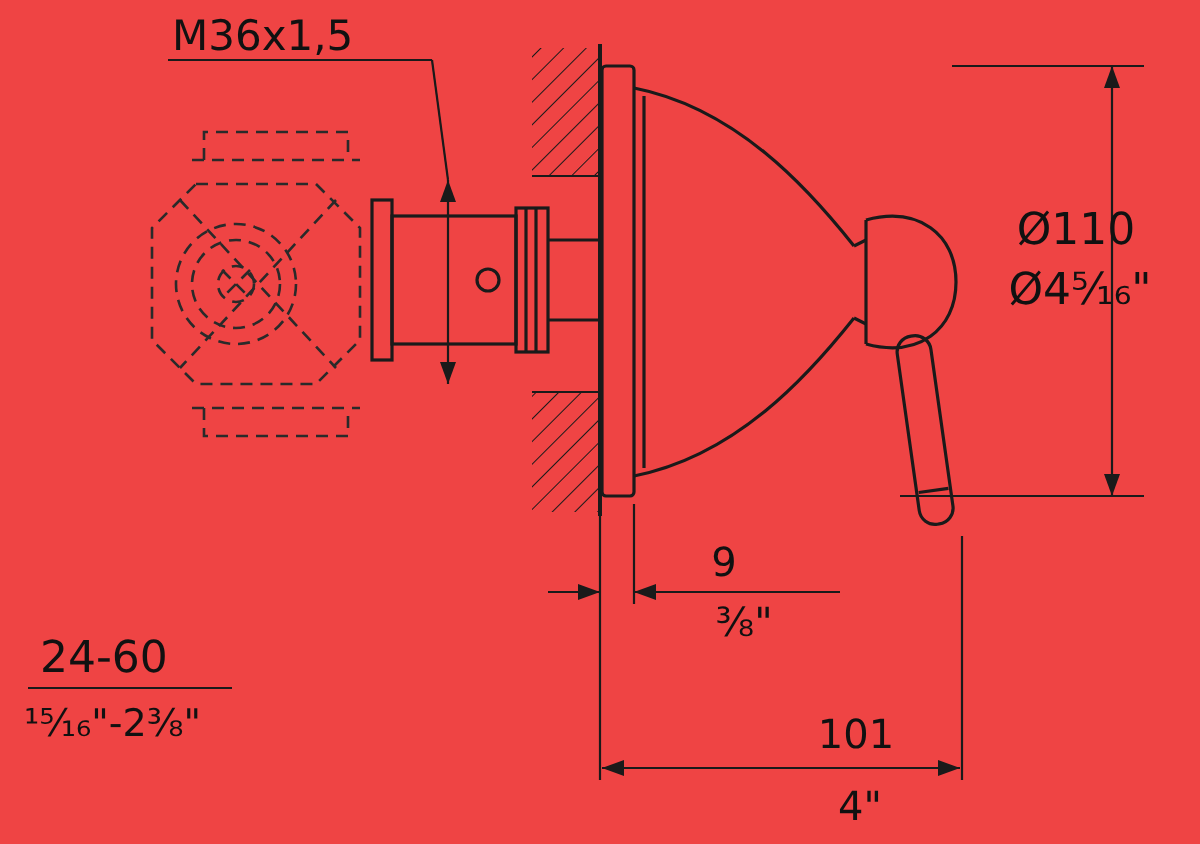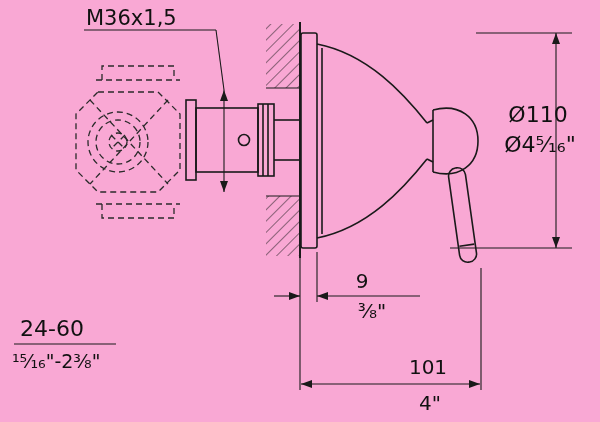--- a/index.html
+++ b/index.html
@@ -5,21 +5,21 @@
   html, body {
     margin: 0;
     padding: 0;
     background: #ffffff;
     font-family: "DejaVu Sans", "Liberation Sans", sans-serif;
   }
   #stage {
     position: relative;
     width: 600px;
     height: 422px;
-    background: #f9a8d4;
+    background: #ef4444;
     overflow: hidden;
   }
   svg text {
     fill: #111111;
     font-family: "DejaVu Sans", "Liberation Sans", sans-serif;
   }
   .lbl-main  { font-size: 21px; }
   .lbl-big   { font-size: 22px; }
   .lbl-mid   { font-size: 20px; }
   .lbl-small { font-size: 19px; }

